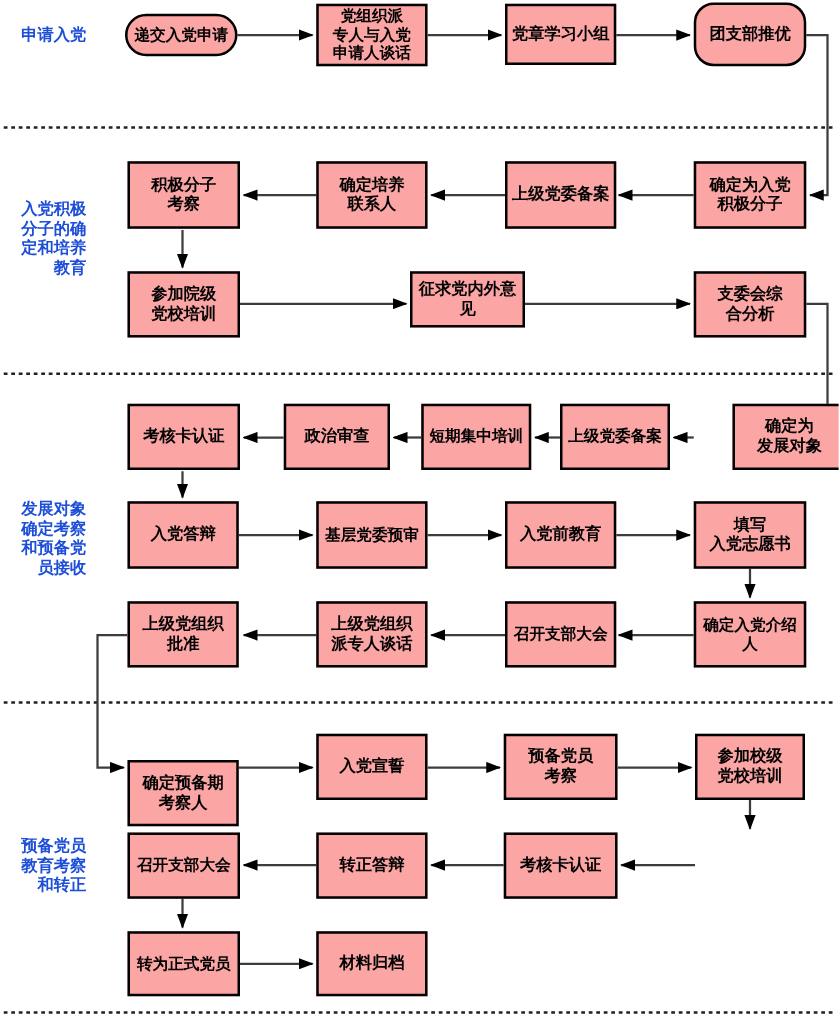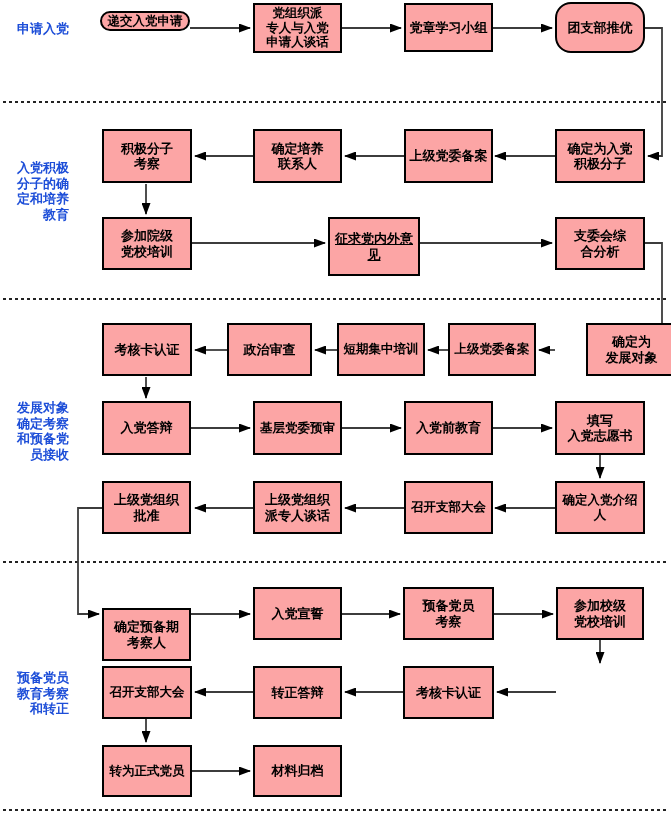--- a/index.html
+++ b/index.html
@@ -80,38 +80,38 @@
 定和培养
 教育</div>
   <div class="side-label" style="left:11px;top:400px;width:58px;">发展对象
 确定考察
 和预备党
 员接收</div>
   <div class="side-label" style="left:11px;top:670px;width:58px;">预备党员
 教育考察
 和转正</div>
 
-  <div class="node oval" style="left:100px;top:11px;width:90px;height:20px;font-size:12.5px;">递交入党申请</div>
+  <div class="node oval" style="left:100px;top:11px;width:90px;height:34px;font-size:12.5px;">递交入党申请</div>
   <div class="node" style="left:253px;top:3px;width:89px;height:50px;font-size:12.5px;">党组织派
 专人与入党
 申请人谈话</div>
   <div class="node" style="left:404px;top:3px;width:89px;height:49px;">党章学习小组</div>
   <div class="node" style="left:555px;top:2px;width:90px;height:51px;border-radius:16px;">团支部推优</div>
 
   <div class="node" style="left:102px;top:129px;width:90px;height:54px;">积极分子
 考察</div>
   <div class="node" style="left:253px;top:129px;width:89px;height:54px;">确定培养
 联系人</div>
   <div class="node" style="left:404px;top:129px;width:89px;height:54px;">上级党委备案</div>
   <div class="node" style="left:555px;top:129px;width:90px;height:54px;">确定为入党
 积极分子</div>
 
   <div class="node" style="left:102px;top:217px;width:90px;height:53px;">参加院级
 党校培训</div>
-  <div class="node" style="left:328px;top:217px;width:92px;height:59px;text-decoration:underline;">征求党内外意
+  <div class="node" style="left:328px;top:217px;width:92px;height:45px;">征求党内外意
 见</div>
   <div class="node" style="left:555px;top:217px;width:90px;height:53px;">支委会综
 合分析</div>
 
   <div class="node" style="left:102px;top:323px;width:90px;height:53px;">考核卡认证</div>
   <div class="node" style="left:227px;top:323px;width:85px;height:53px;">政治审查</div>
   <div class="node" style="left:337px;top:323px;width:88px;height:53px;font-size:12.5px;">短期集中培训</div>
   <div class="node" style="left:448px;top:323px;width:88px;height:53px;font-size:12.5px;">上级党委备案</div>
   <div class="node" style="left:586px;top:323px;width:91px;height:53px;">确定为
 发展对象</div>

